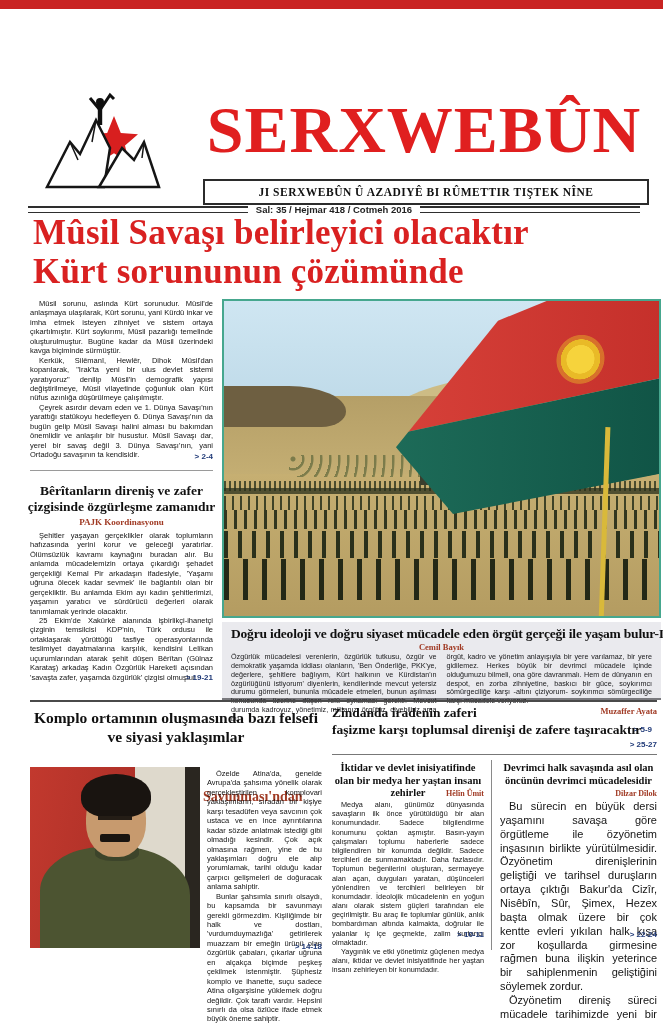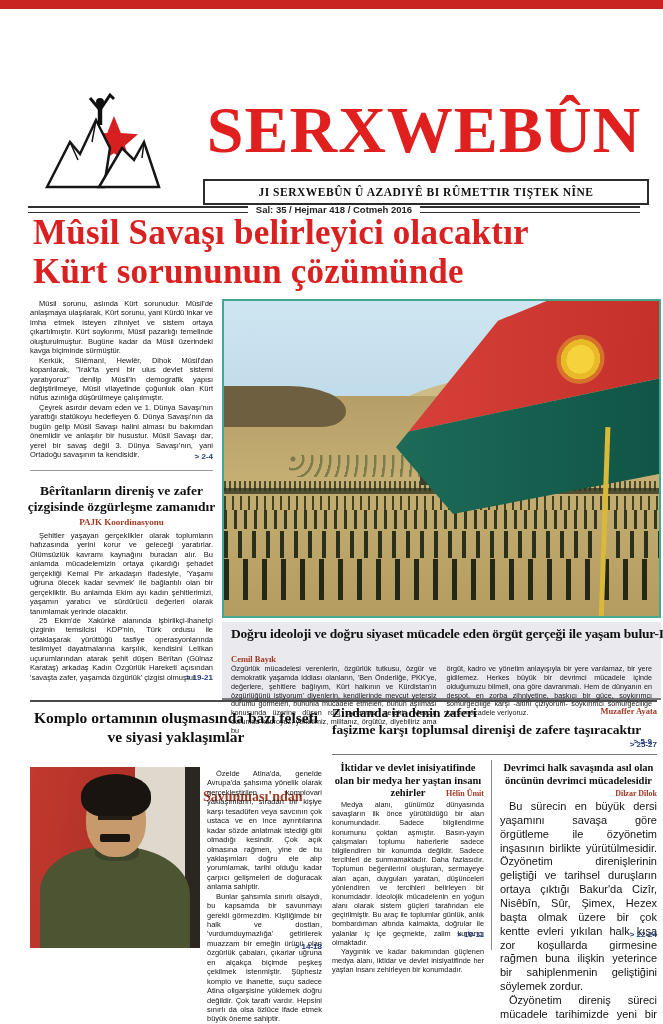--- a/index.html
+++ b/index.html
@@ -71,21 +71,21 @@
   #flag-red{left:0;top:0;width:100%;height:56%;background:linear-gradient(100deg,#d8423a,#c42f2a);}
   #flag-green{left:0;top:56%;width:100%;height:44%;background:linear-gradient(100deg,#1d6b58,#0f5244);}
   #flag-sun{left:58%;top:26%;width:58px;height:58px;border-radius:50%;
     background:radial-gradient(circle,#f6d33c 0 34%,#e9ba27 35% 48%,rgba(233,186,39,.45) 49% 58%,transparent 60%);}
   #flag-pole{left:87%;top:40%;width:5px;height:62%;background:#d9b93a;transform:rotate(2deg);}
 
   
   #caption-box{left:222px;top:622px;width:439px;height:78px;background:#eaeaee;
     border-bottom:2px solid #7a7a7e;box-sizing:border-box;padding:4px 9px 3px 9px;}
   #caption-title{font-size:13.5px;white-space:nowrap;letter-spacing:-.2px;}
-  #caption-byline{font-size:8.5px;text-align:left;margin-top:12px;}
+  #caption-byline{font-size:8.5px;text-align:center;margin-top:0px;}
   #caption-cols{display:flex;gap:10px;margin-top:1px;}
   #caption-cols .col{flex:1;font-size:7.2px;line-height:1.23;text-align:justify;color:#18181a;}
   #caption-ref{margin-top:1px;}
 
   
   #rule-mid{left:30px;top:700px;width:627px;border-top:2px solid #4a4a4a;}
 
   
   #komplo-title{left:30px;top:708px;width:292px;font-size:15.5px;line-height:19px;text-align:center;}
   #komplo-byline{left:30px;top:789px;width:292px;font-size:14px;}
@@ -225,21 +225,21 @@
   <div id="zindan-byline" class="abs byline">Muzaffer Ayata</div>
   <div id="zindan-title2" class="abs art-title">faşizme karşı toplumsal direnişi de zafere taşıracaktır</div>
   <div id="zindan-ref" class="abs page-ref">&gt; 25-27</div>
   <div id="rule-zindan" class="abs"></div>
   <div id="vrule-cols" class="abs"></div>
 
   <div id="medya-title" class="abs art-title">İktidar ve devlet inisiyatifinde olan bir medya her yaştan insanı zehirler</div>
   <div id="medya-byline" class="abs byline">Hêlîn Ûmit</div>
   <div id="medya-body" class="abs body-txt">
       <p class="para">Medya alanı, günümüz dünyasında savaşların ilk önce yürütüldüğü bir alan konumundadır. Sadece bilgilendirme konumunu çoktan aşmıştır. Basın-yayın çalışmaları toplumu haberlerle sadece bilgilendiren bir konumda değildir. Sadece tercihleri de sunmamaktadır. Daha fazlasıdır. Toplumun beğenilerini oluşturan, sermayeye alan açan, duyguları yaratan, düşünceleri yönlendiren ve tercihleri belirleyen bir konumdadır. İdeolojik mücadelenin en yoğun alanı olarak sistem güçleri tarafından ele geçirilmiştir. Bu araç ile toplumlar günlük, anlık bombardıman altında kalmakta, doğrular ile yalanlar iç içe geçmekte, zalim kurtarıcı olmaktadır.</p>
-      <p class="para">Yaygınlık ve kadar bakımından güçlenen medya alanı, iktidar ve devlet inisiyatifinde her yaştan insanı zehirleyen bir konumdadır.</p>
+      <p class="para">Yaygınlık ve etki yönetimiz güçlenen medya alanı, iktidar ve devlet inisiyatifinde her yaştan insanı zehirleyen bir konumdadır.</p>
     </div>
   <div id="medya-ref" class="abs page-ref">&gt; 10-11</div>
 
   <div id="devrimci-title" class="abs art-title">Devrimci halk savaşında asıl olan öncünün devrimci mücadelesidir</div>
   <div id="devrimci-byline" class="abs byline">Dilzar Dîlok</div>
   <div id="devrimci-body" class="abs body-txt">
       <p class="para">Bu sürecin en büyük dersi yaşamını savaşa göre örgütleme ile özyönetim inşasının birlikte yürütülmesidir. Özyönetim direnişlerinin geliştiği ve tarihsel duruşların ortaya çıktığı Bakur'da Cizîr, Nisêbîn, Sûr, Şimex, Hezex başta olmak üzere bir çok kentte evleri yıkılan halk kışa zor koşullarda girmesine rağmen buna ilişkin yeterince bir sahiplenmenin geliştiğini söylemek zordur.</p>
       <p class="para">Özyönetim direniş süreci mücadele tarihimizde yeni bir sayfa açmıştır. Çiyager ve Nucan direniş ruhunu, mücadele kararlılığını, Mehmet Tunç iradesini ve gücünü, Delîl savaşçılığını, Agir, Yılmaz, Mazlum ve direniş alanlarında can veren yüzlerce genç kahramanı tarihimize nakşetmiş, onların tanıklığındaki sözleri de bu tarihin bir parçası kılmıştır.</p>
     </div>
   <div id="devrimci-ref" class="abs page-ref">&gt; 22-24</div>

